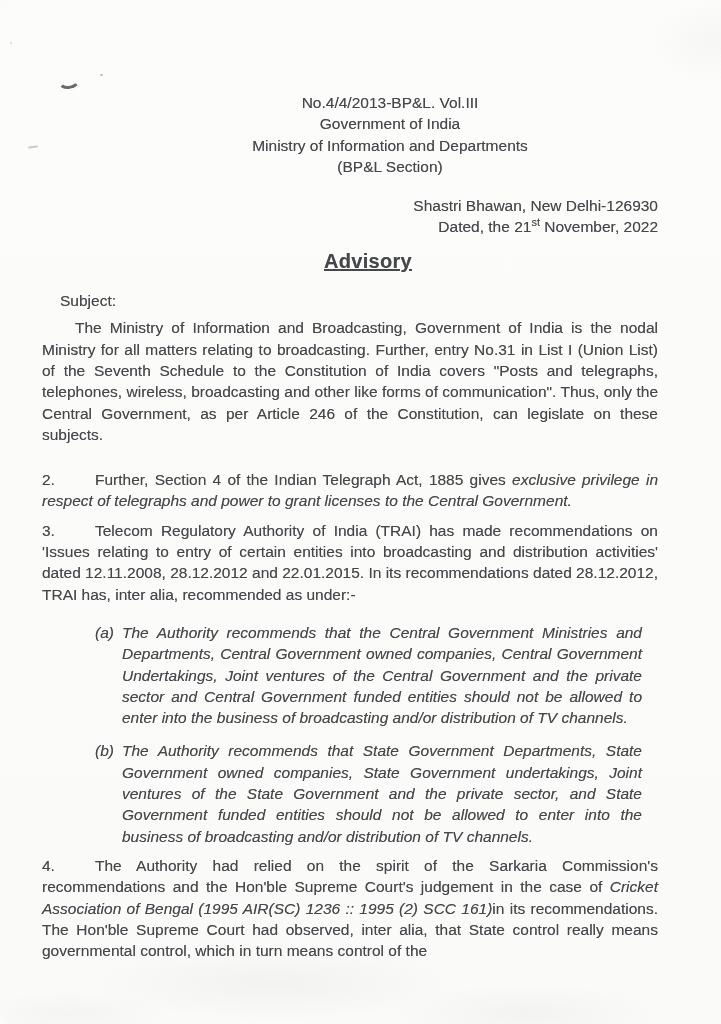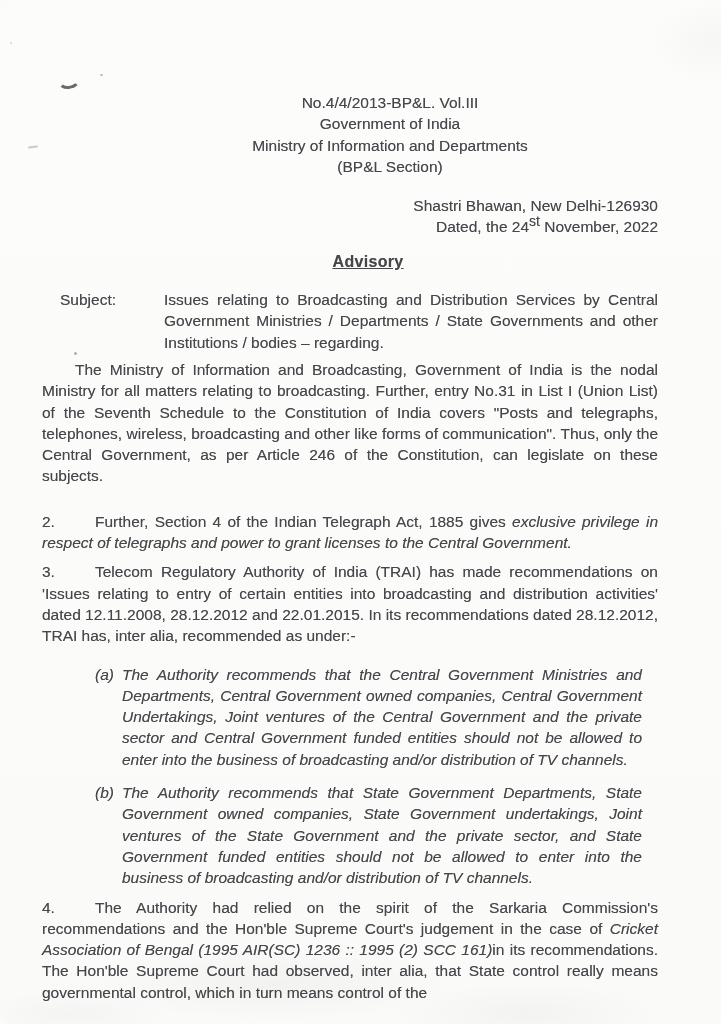--- a/index.html
+++ b/index.html
@@ -21,24 +21,24 @@
       linear-gradient(#fcfcfa, #fafaf8);
     border-radius: 14px;
   }
   .content {
     position: absolute; left: 42px; top: 92px; width: 616px;
     font-size: 15.5px; line-height: 21.3px;
     text-shadow: 0 0 0.6px rgba(70,72,76,0.55);
   }
   .letterhead { text-align: center; transform: translateX(40px); }
   .addr { text-align: right; margin-top: 18px; }
-  sup.ord { font-size: 14px; vertical-align: super; line-height: 0; }
+  sup.ord { font-size: 11px; vertical-align: super; line-height: 0; }
   .title-row { text-align: center; margin-top: 13px; transform: translateX(18px); }
   .title-row .title-text {
-    font-weight: bold; font-size: 16px;
+    font-weight: bold; font-size: 20px;
     text-decoration: underline; letter-spacing: 0.3px;
   }
   .subject { display: flex; margin-top: 17px; }
   .subject-label { flex: 0 0 122px; padding-left: 18px; }
   .subject-text { flex: 1; text-align: justify; }
   p.body-para { margin-top: 14px; text-align: justify; }
   p.p1 { text-indent: 33px; margin-top: 6px; }
   p.p2 { margin-top: 24px; }
   p.p3 { margin-top: 8px; }
   p.p4 { margin-top: 8px; }
@@ -76,30 +76,29 @@
 
     <div class="letterhead">
       <div>No.4/4/2013-BP&amp;L. Vol.III</div>
       <div>Government of India</div>
       <div>Ministry of Information and Departments</div>
       <div>(BP&amp;L Section)</div>
     </div>
 
     <div class="addr">
       <div>Shastri Bhawan, New Delhi-126930</div>
-      <div><span>Dated, the 24</span><sup class="ord">st</sup><span> November, 2022</span></div>
+      <div><span>Dated, the 21</span><sup class="ord">st</sup><span> November, 2022</span></div>
     </div>
 
     <div class="title-row">
       <span class="title-text">Advisory</span>
     </div>
 
     <div class="subject">
       <span class="subject-label">Subject:</span>
-      <span class="subject-text">Issues relating to Broadcasting and Distribution Services by Central Government Ministries / Departments / State Governments and other Institutions / bodies – regarding.</span>
     </div>
 
     <p class="body-para p1"><span>The Ministry of Information and Broadcasting, Government of India is the nodal Ministry for all matters relating to broadcasting. Further, entry No.31 in List I (Union List) of the Seventh Schedule to the Constitution of India covers "Posts and telegraphs, telephones, wireless, broadcasting and other like forms of communication". Thus, only the Central Government, as per Article 246 of the Constitution, can legislate on these subjects.</span></p>
 
     <p class="body-para p2"><span class="pnum">2.</span><span>Further, Section 4 of the Indian Telegraph Act, 1885 gives </span><span class="it">exclusive privilege in respect of telegraphs and power to grant licenses to the Central Government.</span></p>
 
     <p class="body-para p3"><span class="pnum">3.</span><span>Telecom Regulatory Authority of India (TRAI) has made recommendations on 'Issues relating to entry of certain entities into broadcasting and distribution activities' dated 12.11.2008, 28.12.2012 and 22.01.2015. In its recommendations dated 28.12.2012, TRAI has, inter alia, recommended as under:-</span></p>
 
     <div class="list-item list-a">
       <span class="li-label">(a)</span>

